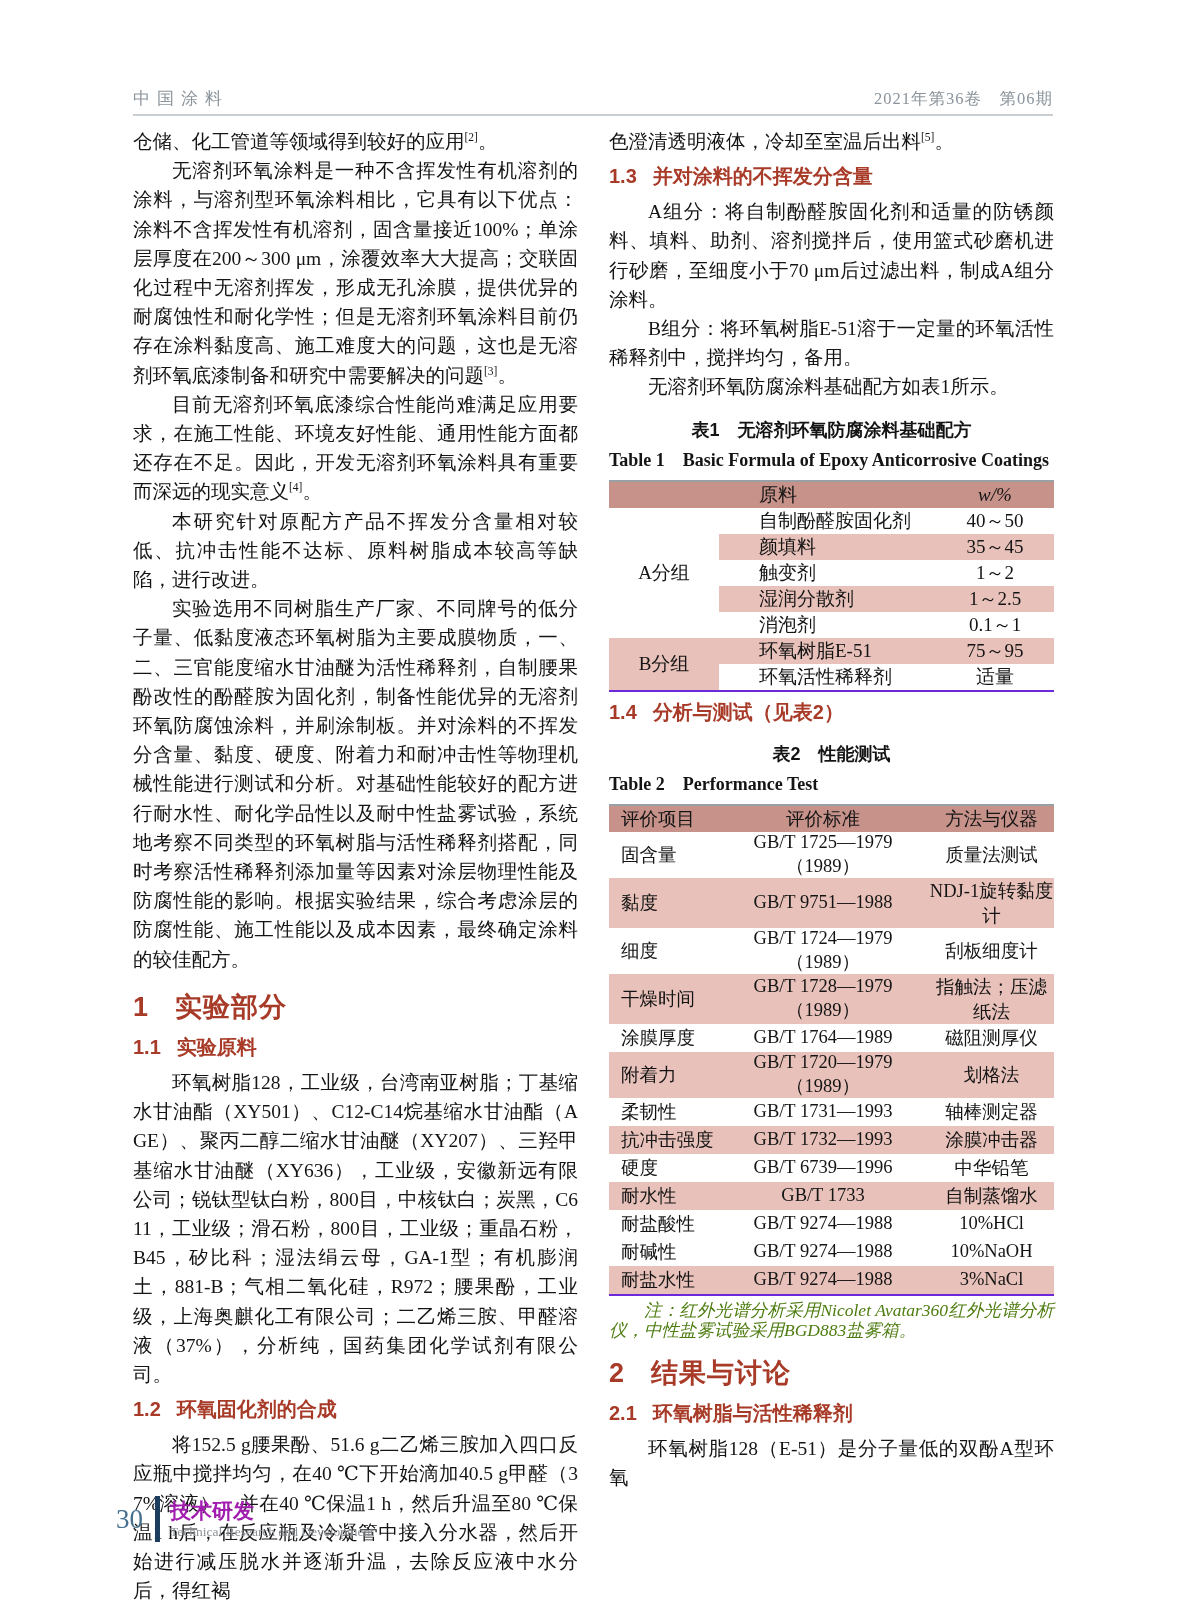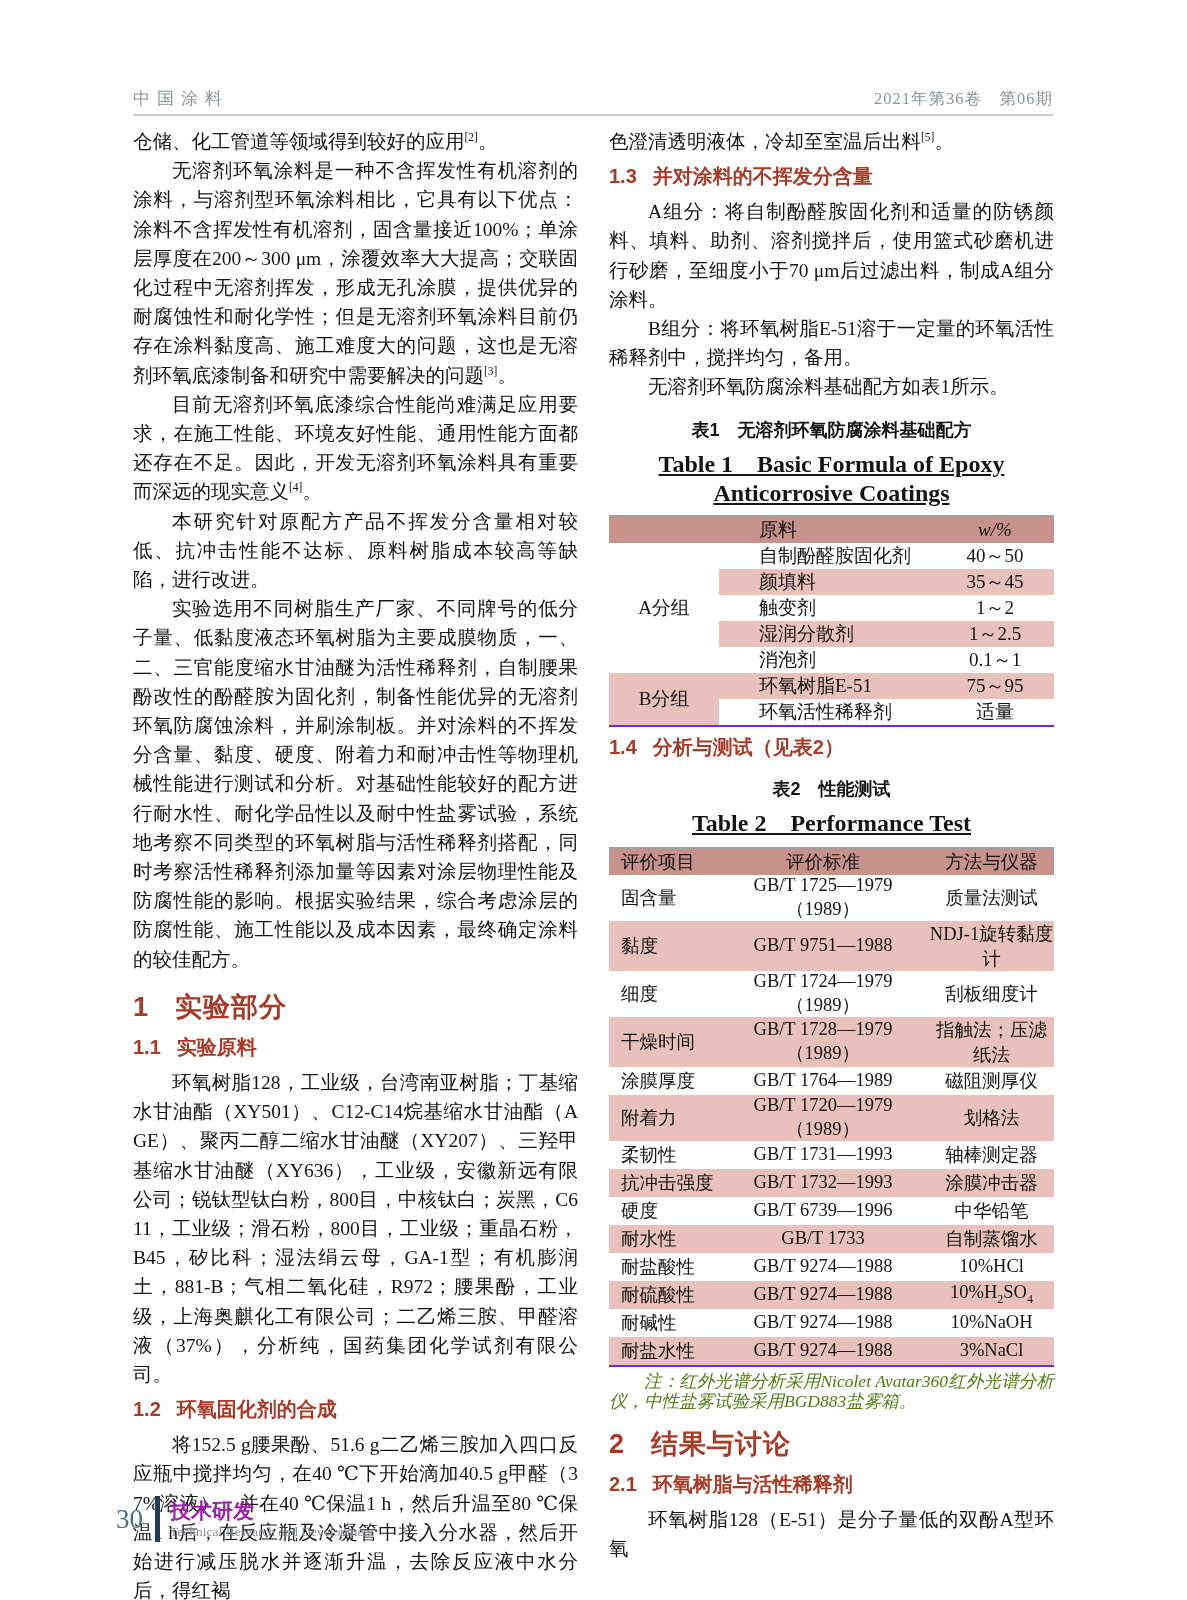--- a/index.html
+++ b/index.html
@@ -47,22 +47,22 @@
     font-size:20px;font-weight:bold;
   }
   h3.subsec .num{margin-right:16px;}
   
   .tbl-block{margin-top:16px;}
   .tbl-title-cn{
     text-align:center;font-family:"Liberation Sans","DejaVu Sans",sans-serif;
     font-weight:bold;font-size:18px;margin-bottom:6px;
   }
   .tbl-title-en{
-    text-align:center;font-family:"Liberation Serif","DejaVu Serif",serif;
-    font-weight:bold;font-size:24px;margin-bottom:8px;text-decoration:underline;
+    text-align:left;font-family:"Liberation Serif","DejaVu Serif",serif;
+    font-weight:bold;font-size:18px;margin-bottom:8px;
   }
   table.paper{
     width:100%;border-collapse:collapse;
     border-top:2px solid #9aa1a6;border-bottom:2px solid #6d28d9;
     font-size:19px;
   }
   table.paper td{padding:0;vertical-align:middle;}
   tr.thead td{background:var(--thead-bg);height:26px;}
   
   .t1 td{height:22px;}
@@ -234,25 +234,20 @@
       <tr class="alt">
         <td class="item">耐水性</td>
         <td class="std">GB/T 1733</td>
         <td class="method">自制蒸馏水</td>
       </tr>
       <tr>
         <td class="item">耐盐酸性</td>
         <td class="std">GB/T 9274—1988</td>
         <td class="method">10%HCl</td>
       </tr>
-      <tr class="alt">
-        <td class="item">耐硫酸性</td>
-        <td class="std">GB/T 9274—1988</td>
-        <td class="method"><span>10%H</span><sub>2</sub><span>SO</span><sub>4</sub></td>
-      </tr>
       <tr>
         <td class="item">耐碱性</td>
         <td class="std">GB/T 9274—1988</td>
         <td class="method">10%NaOH</td>
       </tr>
       <tr class="alt">
         <td class="item">耐盐水性</td>
         <td class="std">GB/T 9274—1988</td>
         <td class="method">3%NaCl</td>
       </tr>

